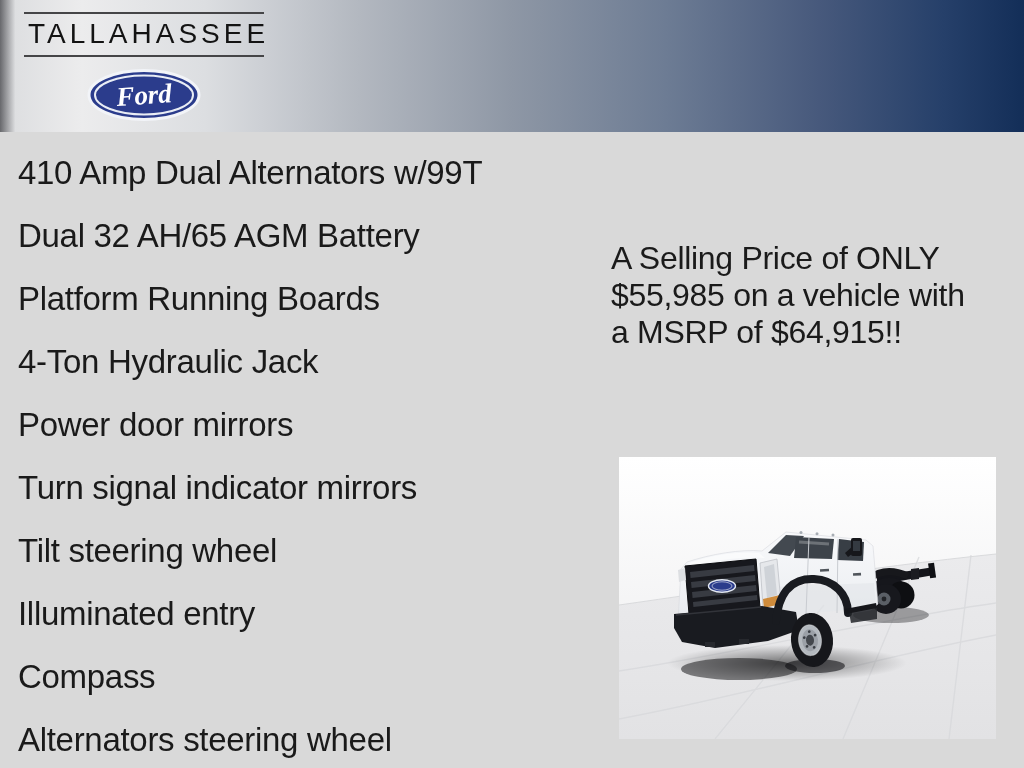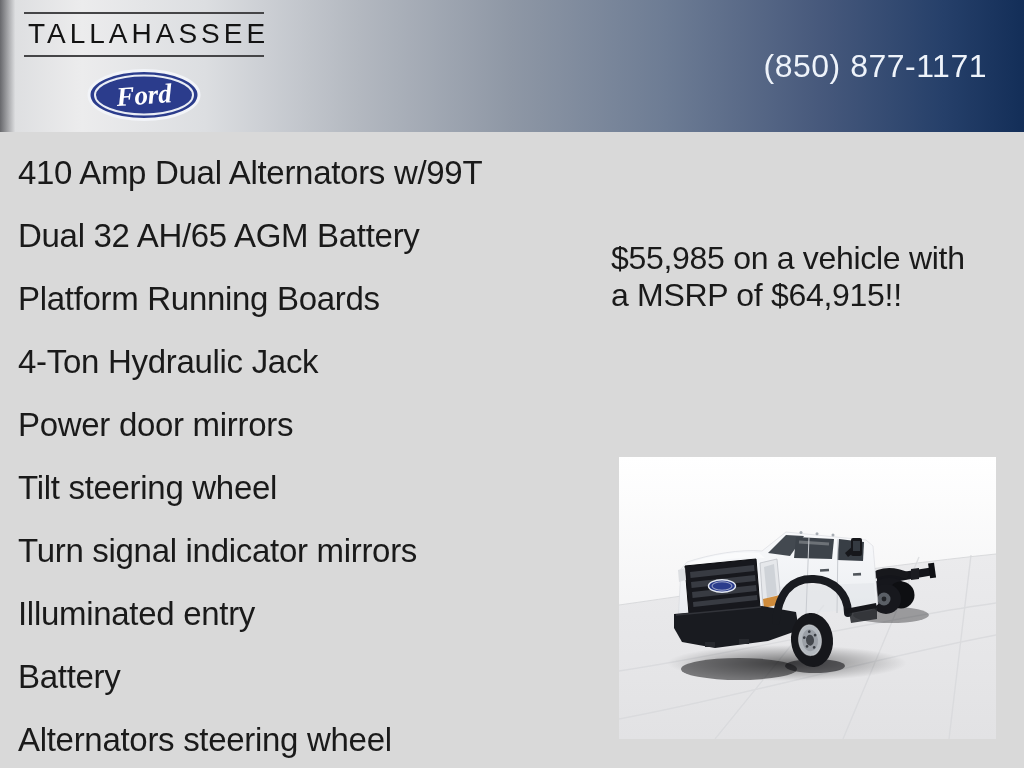--- a/index.html
+++ b/index.html
@@ -63,37 +63,37 @@
       <div class="dealer-name">TALLAHASSEE</div>
       <hr class="dealer-rule">
       <div class="ford-oval-wrap">
         <svg width="118" height="54" viewBox="0 0 118 54">
           <ellipse cx="59" cy="27" rx="55" ry="24.5" fill="#2b3c8c" stroke="#f2f4f8" stroke-width="3"></ellipse>
           <ellipse cx="59" cy="27" rx="49" ry="19.5" fill="none" stroke="#e9edf5" stroke-width="2"></ellipse>
           <text x="59" y="36" text-anchor="middle" font-family="Liberation Serif, serif" font-style="italic" font-weight="bold" font-size="27" fill="#ffffff" transform="rotate(-4 59 27)">Ford</text>
         </svg>
       </div>
     </div>
-    <div class="phone">(850) 877-1171</div>
   </div>
 
   <ul class="features">
     <li>410 Amp Dual Alternators w/99T</li>
     <li>Dual 32 AH/65 AGM Battery</li>
     <li>Platform Running Boards</li>
     <li>4-Ton Hydraulic Jack</li>
     <li>Power door mirrors</li>
+    <li>Turn signal indicator mirrors</li>
     <li>Tilt steering wheel</li>
-    <li>Turn signal indicator mirrors</li>
     <li>Illuminated entry</li>
-    <li>Battery</li>
+    <li>Compass</li>
     <li>Alternators steering wheel</li>
   </ul>
 
   <div class="offer">
+    <div>A Selling Price of ONLY</div>
     <div>$55,985 on a vehicle with</div>
     <div>a MSRP of $64,915!!</div>
   </div>
 
   <div class="photo">
     <svg width="377" height="282" viewBox="0 0 377 282">
       <defs>
         <linearGradient id="wallG" x1="0" y1="0" x2="0" y2="1">
           <stop offset="0" stop-color="#ffffff"></stop>
             <stop offset="1" stop-color="#f3f3f4"></stop>

